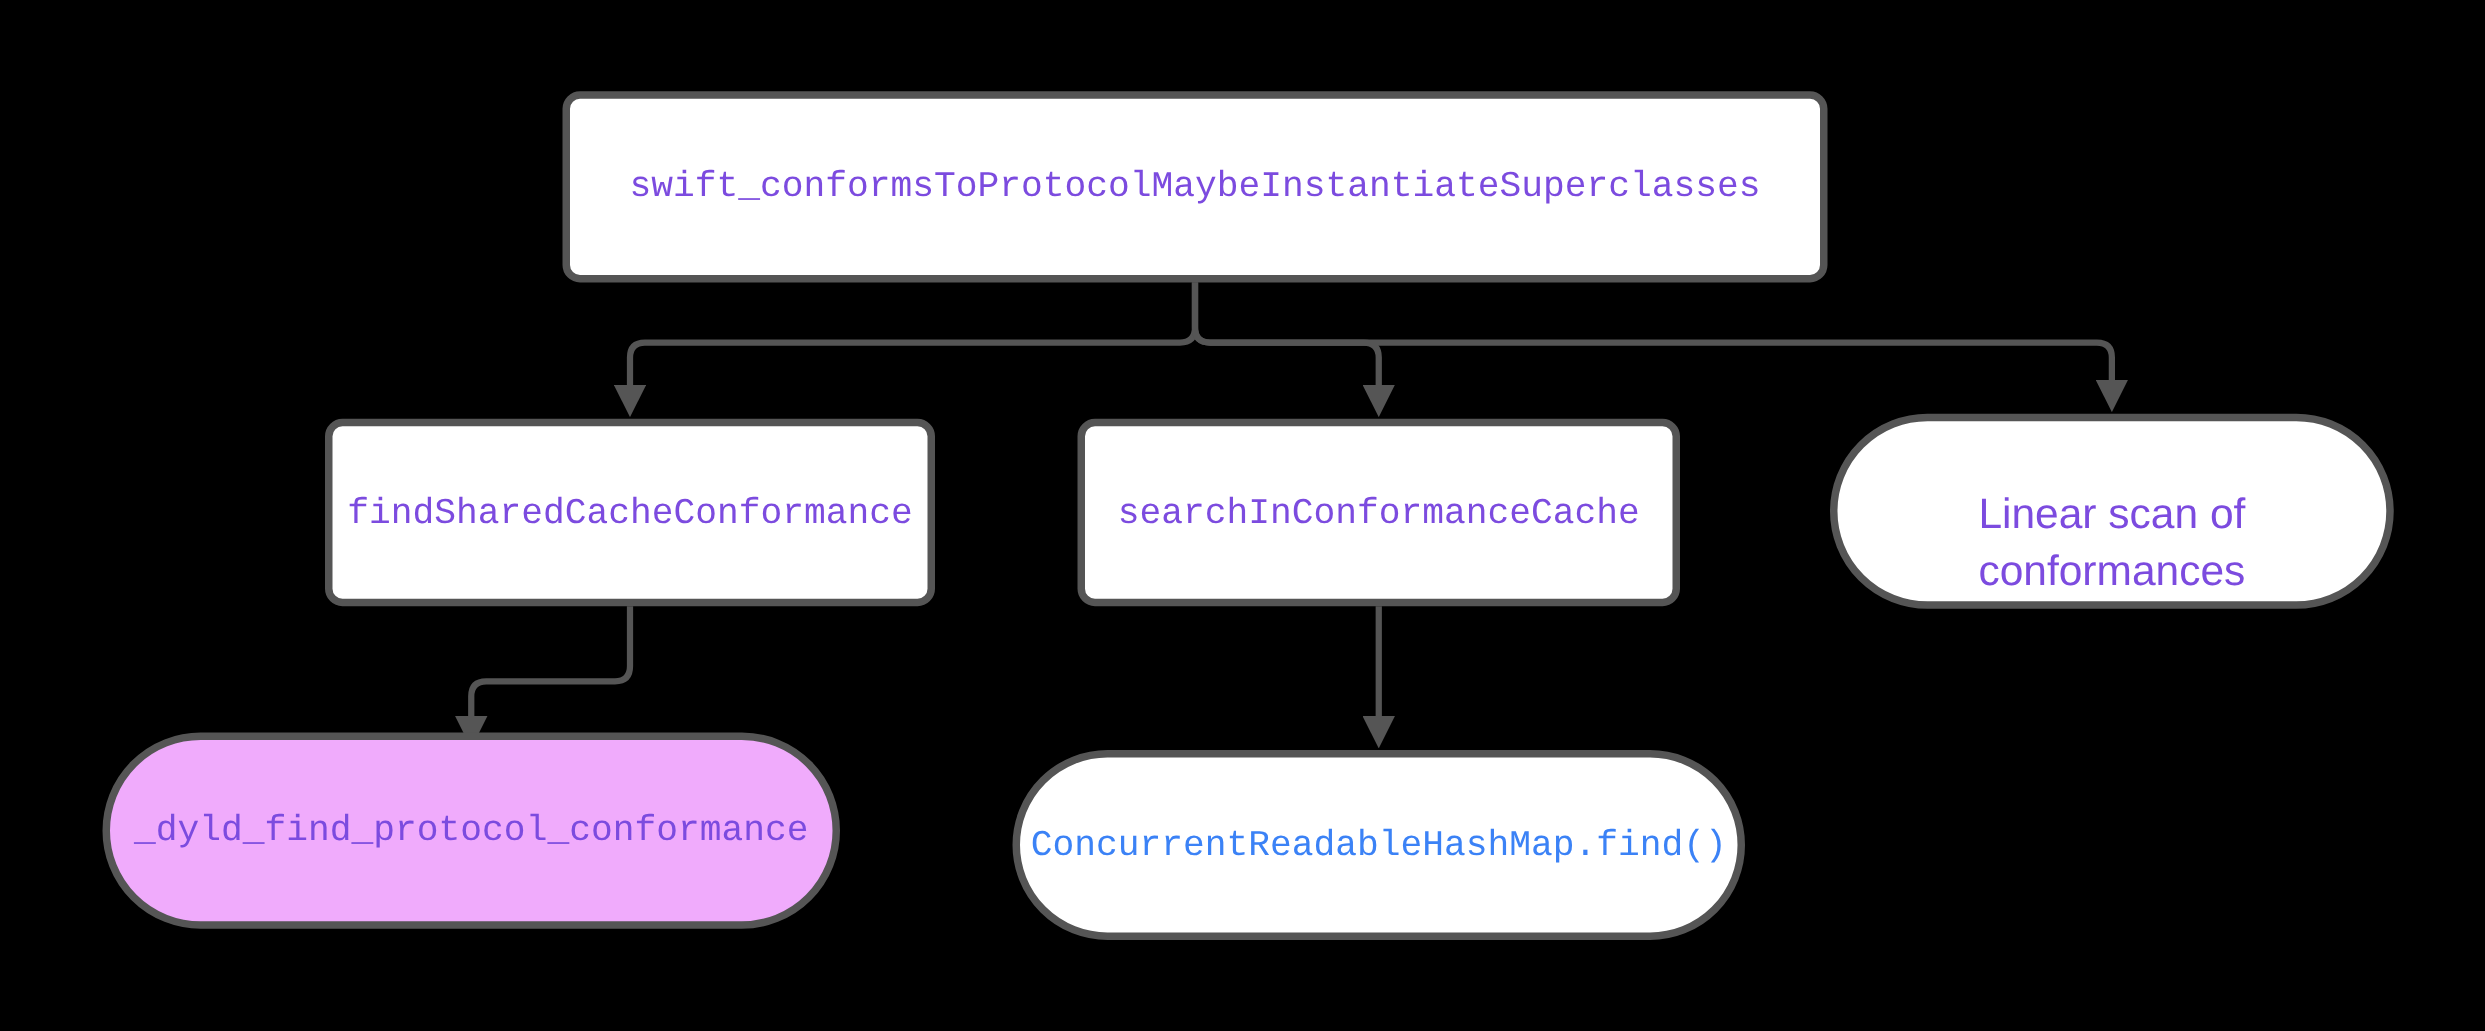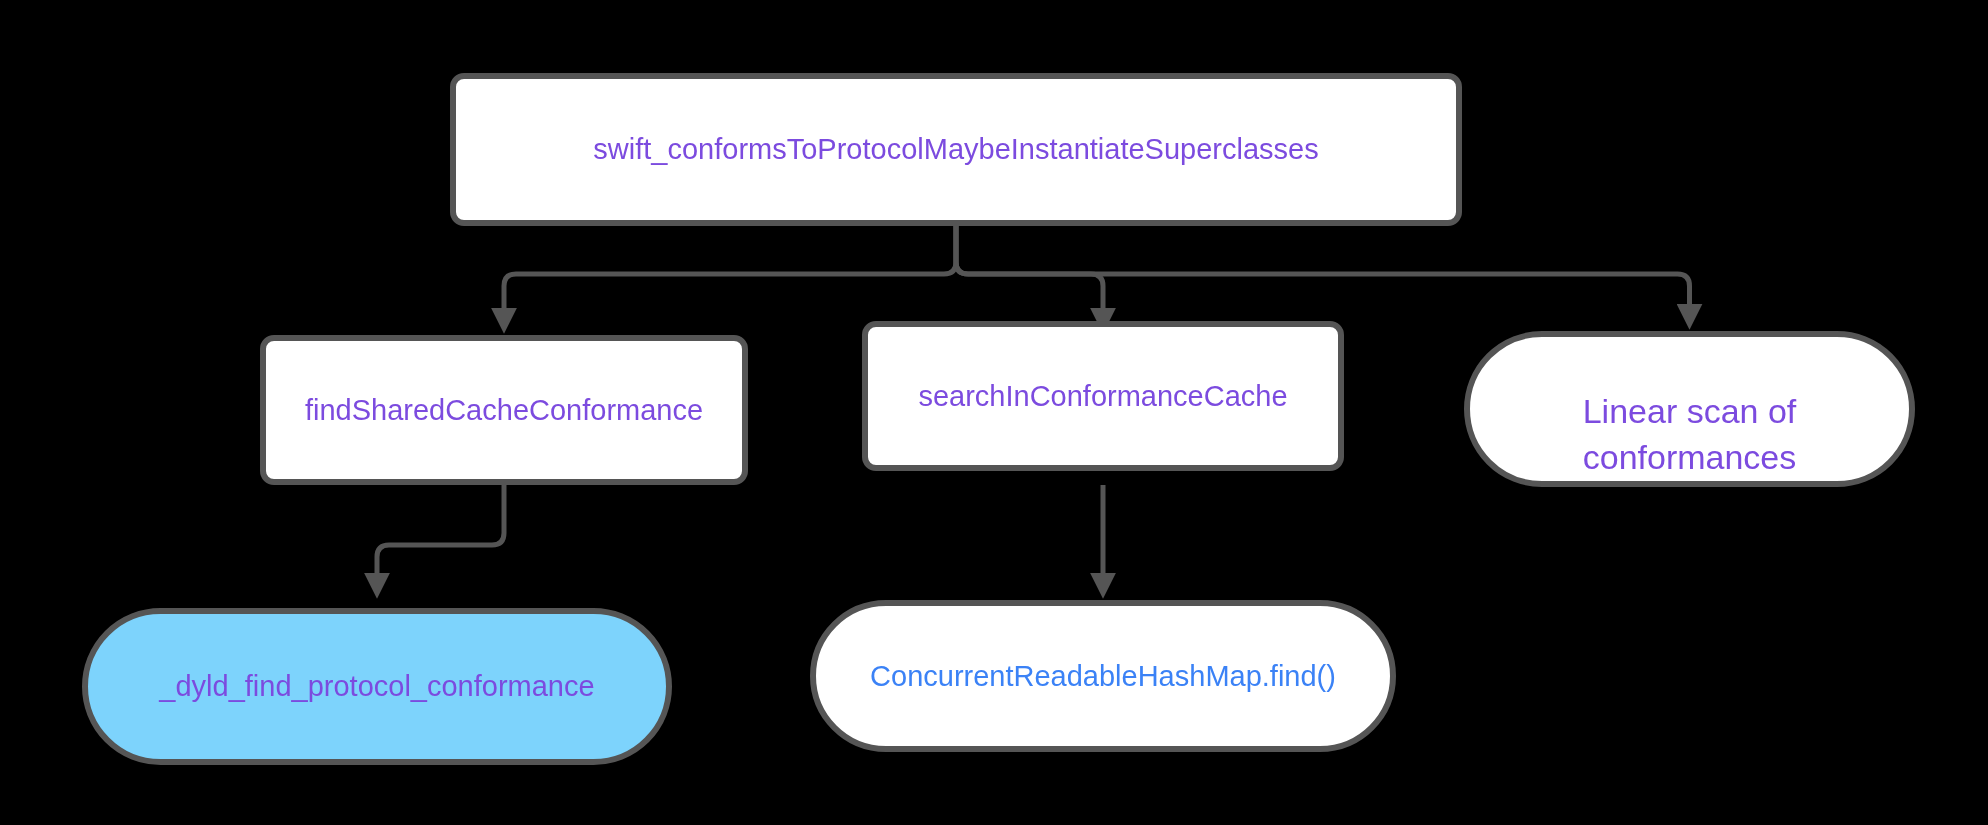--- a/index.html
+++ b/index.html
@@ -40,21 +40,21 @@
   }
   .node.stadium {
     
   }
   .node-label {
     display: block;
     white-space: pre-line;
     color: #7c4bdf;
   }
   .node.mono .node-label {
-    font-family: Liberation Sans, sans-serif;
+    font-family: Liberation Mono, monospace;
     font-size: 29px;
     white-space: nowrap;
   }
   .node.sans .node-label {
     font-family: "Liberation Sans", "DejaVu Sans", sans-serif;
     font-size: 34px;
     line-height: 1.35;
   }
 </style>
 </head>
@@ -78,30 +78,30 @@
   </svg>
 
   <div class="node rect mono" style="left: 450px; top: 73px; width: 1012px; height: 153px; background: rgb(255, 255, 255); border-color: rgb(85, 85, 85);">
     <span class="node-label" style="color: rgb(124, 75, 223);">swift_conformsToProtocolMaybeInstantiateSuperclasses</span>
   </div>
 
   <div class="node rect mono" style="left: 260px; top: 335px; width: 488px; height: 150px; background: rgb(255, 255, 255); border-color: rgb(85, 85, 85);">
     <span class="node-label" style="color: rgb(124, 75, 223);">findSharedCacheConformance</span>
   </div>
 
-  <div class="node rect mono" style="left: 862px; top: 321px; width: 482px; height: 150px; background: rgb(255, 255, 255); border-color: rgb(85, 85, 85);">
+  <div class="node rect mono" style="left: 862px; top: 335px; width: 482px; height: 150px; background: rgb(255, 255, 255); border-color: rgb(85, 85, 85);">
     <span class="node-label" style="color: rgb(124, 75, 223);">searchInConformanceCache</span>
   </div>
 
   <div class="node stadium sans" style="left: 1464px; top: 331px; width: 451px; height: 156px; background: rgb(255, 255, 255); border-color: rgb(85, 85, 85); border-radius: 78px; align-items: flex-end;">
     <span class="node-label" style="color: rgb(124, 75, 223);">Linear scan of
 conformances</span>
   </div>
 
-  <div class="node stadium mono" style="left: 82px; top: 608px; width: 590px; height: 157px; background: #7dd3fc; border-color: rgb(85, 85, 85); border-radius: 78.5px;">
+  <div class="node stadium mono" style="left: 82px; top: 586px; width: 590px; height: 157px; background: #f0abfc; border-color: rgb(85, 85, 85); border-radius: 78.5px;">
     <span class="node-label" style="color: rgb(124, 75, 223);">_dyld_find_protocol_conformance</span>
   </div>
 
   <div class="node stadium mono" style="left: 810px; top: 600px; width: 586px; height: 152px; background: rgb(255, 255, 255); border-color: rgb(85, 85, 85); border-radius: 76px;">
     <span class="node-label" style="color: #3b82f6;">ConcurrentReadableHashMap.find()</span>
   </div>
 
 </div>
 
 </body></html>

